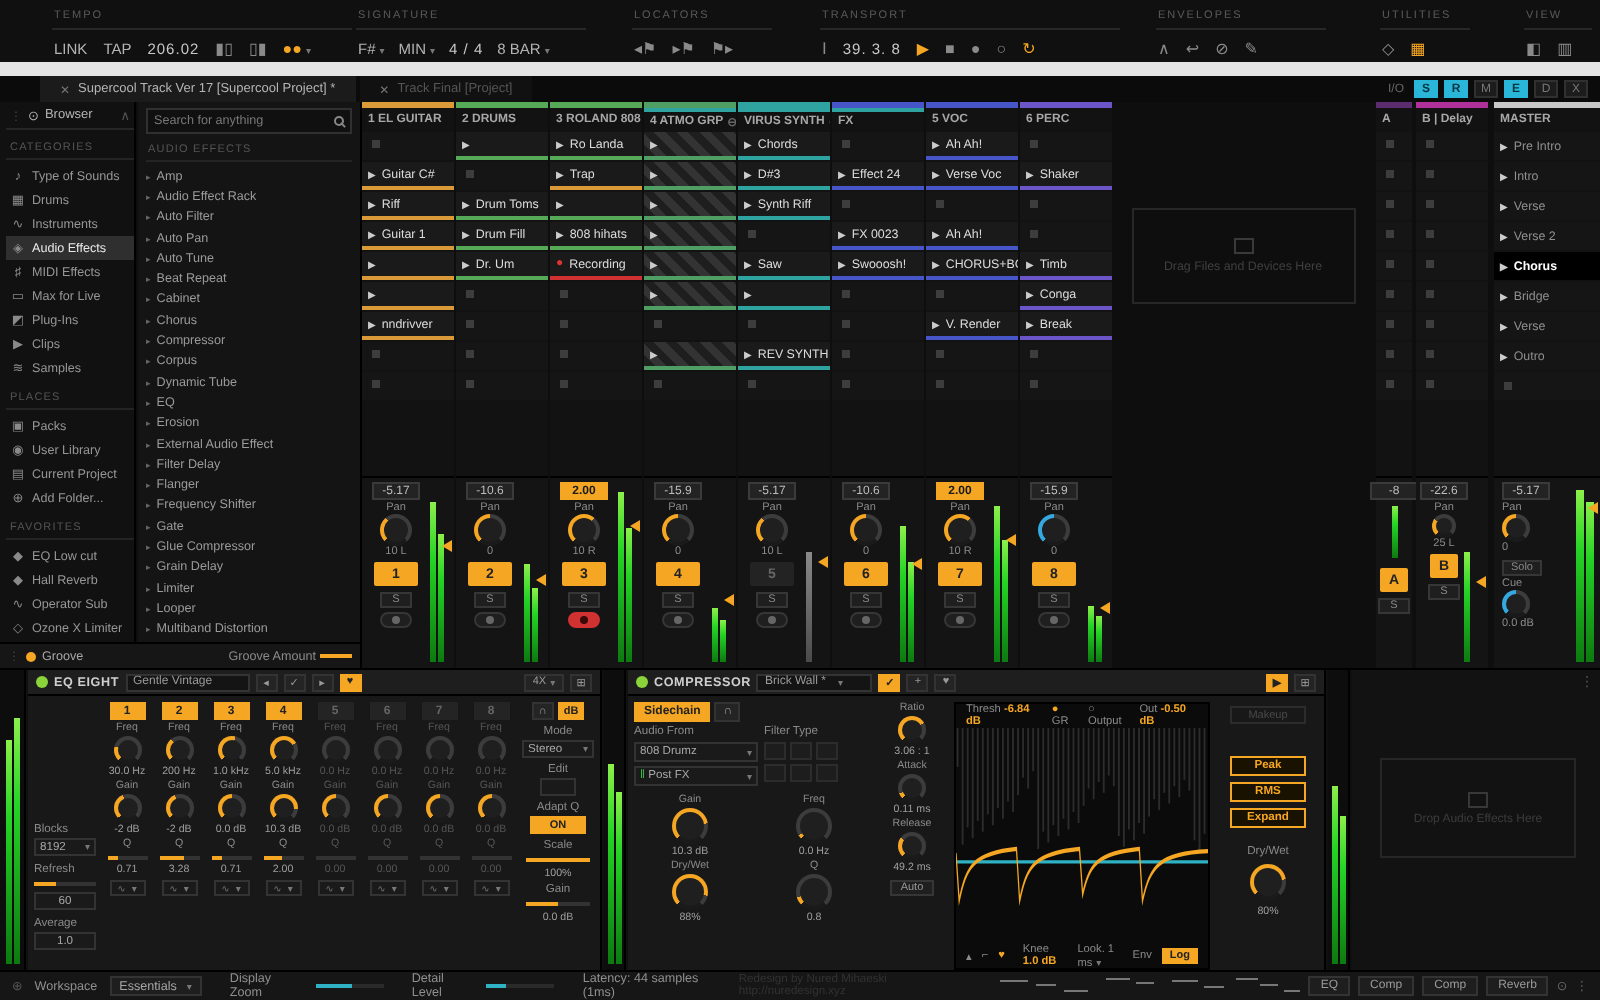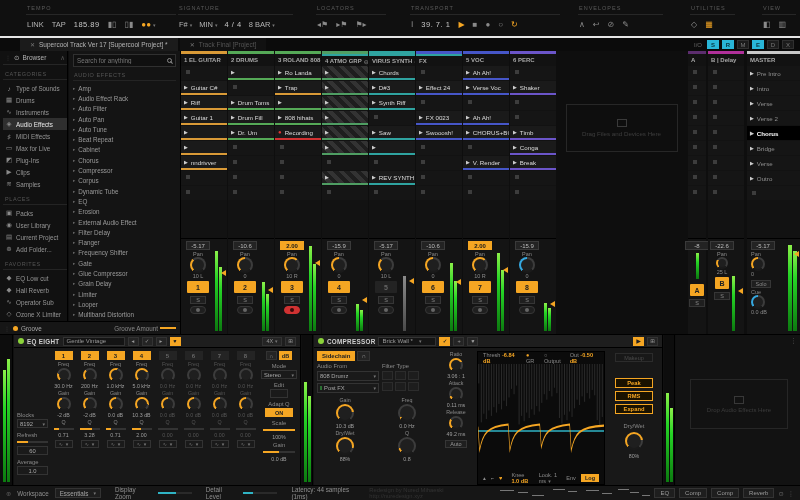--- a/index.html
+++ b/index.html
@@ -1,20 +1,20 @@
 <!DOCTYPE html>
 <html><head>
 <meta charset="utf-8">
 <style>
 *{margin:0;padding:0;box-sizing:border-box;font-family:"Liberation Sans",sans-serif;}
 body{background:#000;}
 #app{position:relative;width:800px;height:500px;background:#0d0d0d;overflow:hidden;color:#9a9a9a;font-size:8px;-webkit-font-smoothing:antialiased;}
 
 
-.topbar{position:absolute;left:0;top:0;width:800px;height:38px;background:#101010;border-bottom:2px solid #e5e5e5;}
+.topbar{position:absolute;left:0;top:0;width:800px;height:38px;background:#101010;border-bottom:7px solid #e5e5e5;}
 .tb-sec{position:absolute;top:3px;display:flex;flex-direction:column;}
 .tb-label{font-size:5.5px;color:#5a5a5a;letter-spacing:1px;border-bottom:1px solid #272727;padding:2px 1px 3px;}
 .tb-row{display:flex;align-items:center;gap:8px;padding:5px 1px 0;color:#b3b3b3;font-size:7.5px;}
 .tb-btn{color:#b3b3b3;}
 .tb-ic{color:#8a8a8a;font-size:8px;}
 .org{color:#f5a623 !important;}
 .tb-num{color:#c8c8c8;letter-spacing:.5px;}
 .caret{font-size:5px;color:#777;margin-left:2px;}
 
 
@@ -172,21 +172,21 @@
 <body>
 
 <div id="app">
 
   <div class="topbar">
     <div class="tb-sec" style="left:26px;width:150px;">
       <div class="tb-label">TEMPO</div>
       <div class="tb-row">
         <span class="tb-btn">LINK</span>
         <span class="tb-btn">TAP</span>
-        <span class="tb-num">185.89</span>
+        <span class="tb-num">206.02</span>
         <span class="tb-ic">▮▯</span>
         <span class="tb-ic">▯▮</span>
         <span class="tb-ic org">●●<span class="caret">▾</span></span>
       </div>
     </div>
     <div class="tb-sec" style="left:178px;width:115px;">
       <div class="tb-label">SIGNATURE</div>
       <div class="tb-row" style="gap:7px;">
         <span class="tb-btn"><span>F#</span><span class="caret">▾</span></span>
         <span class="tb-btn"><span>MIN</span><span class="caret">▾</span></span>
@@ -199,21 +199,21 @@
       <div class="tb-row">
         <span class="tb-ic">◂⚑</span>
         <span class="tb-ic">▸⚑</span>
         <span class="tb-ic">⚑▸</span>
       </div>
     </div>
     <div class="tb-sec" style="left:410px;width:150px;">
       <div class="tb-label">TRANSPORT</div>
       <div class="tb-row">
         <span class="tb-ic">Ⅰ</span>
-        <span class="tb-num">39. 7. 1</span>
+        <span class="tb-num">39. 3. 8</span>
         <span class="tb-ic org">▶</span>
         <span class="tb-ic">■</span>
         <span class="tb-ic">●</span>
         <span class="tb-ic">○</span>
         <span class="tb-ic org">↻</span>
       </div>
     </div>
     <div class="tb-sec" style="left:578px;width:85px;">
       <div class="tb-label">ENVELOPES</div>
       <div class="tb-row">

